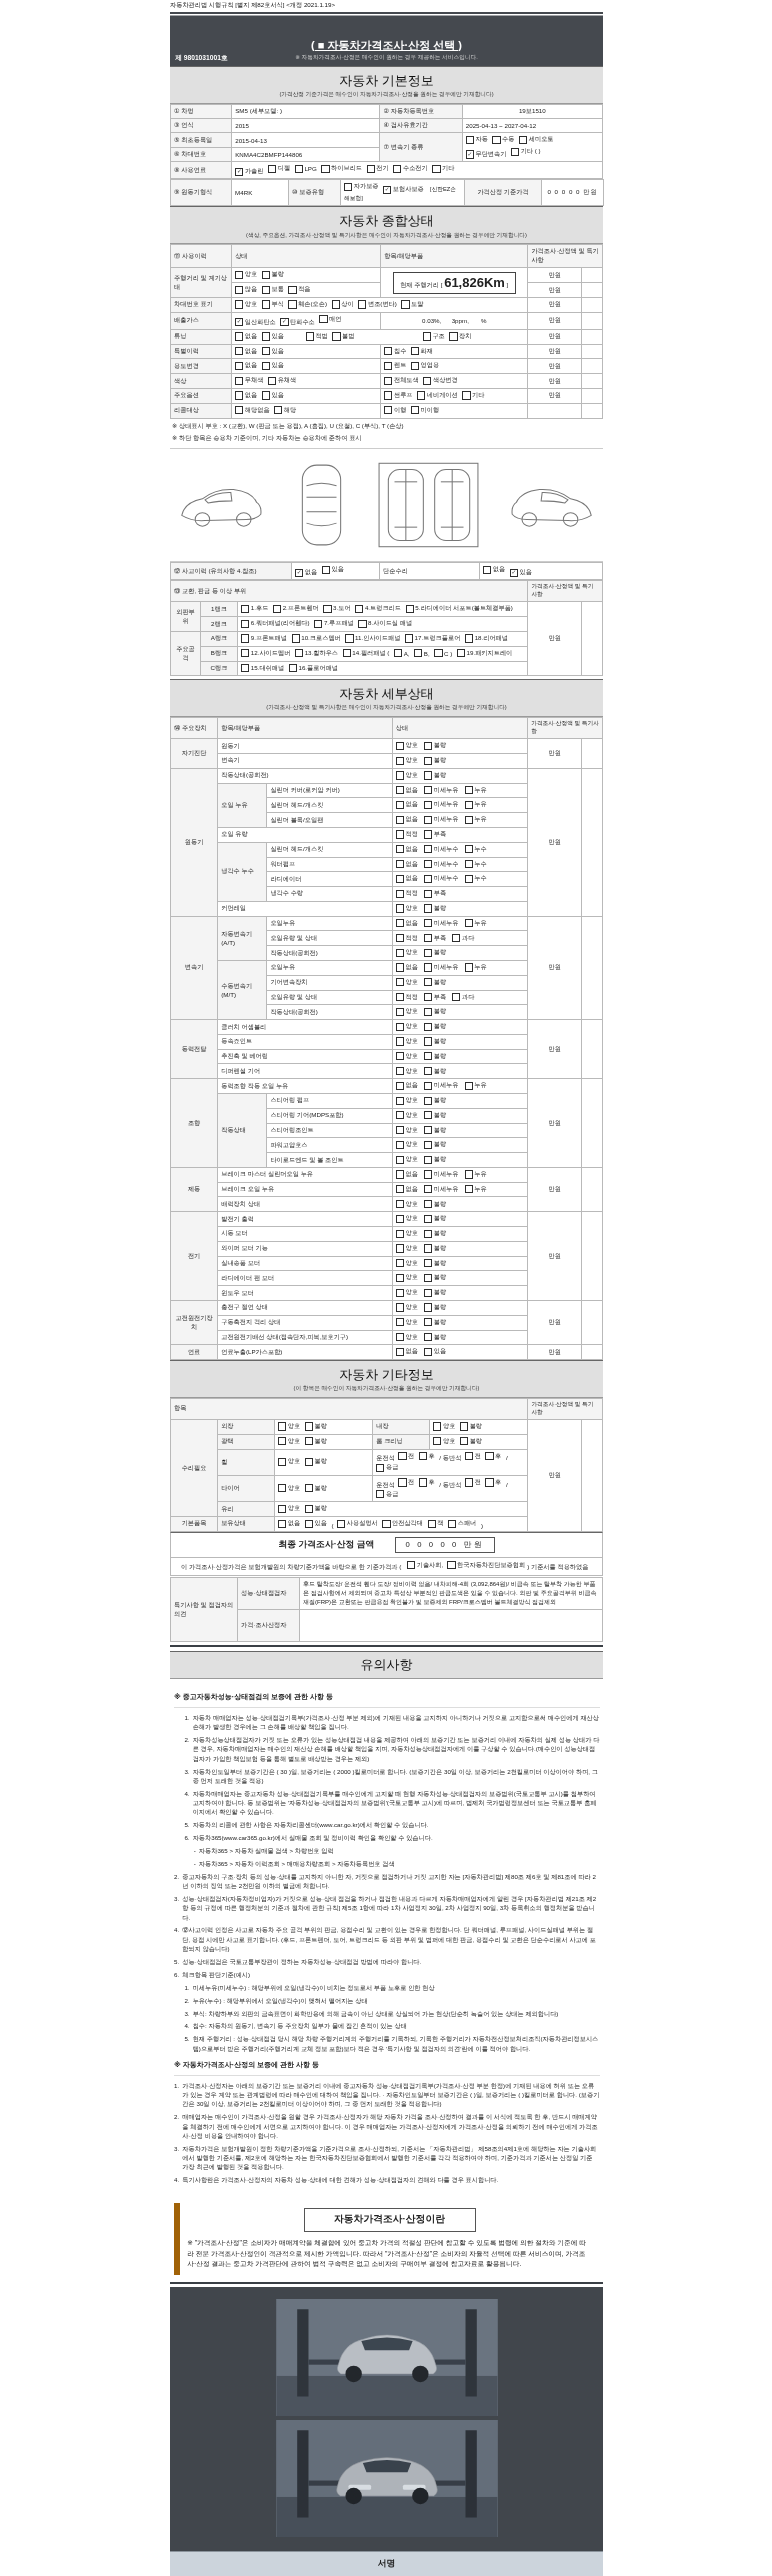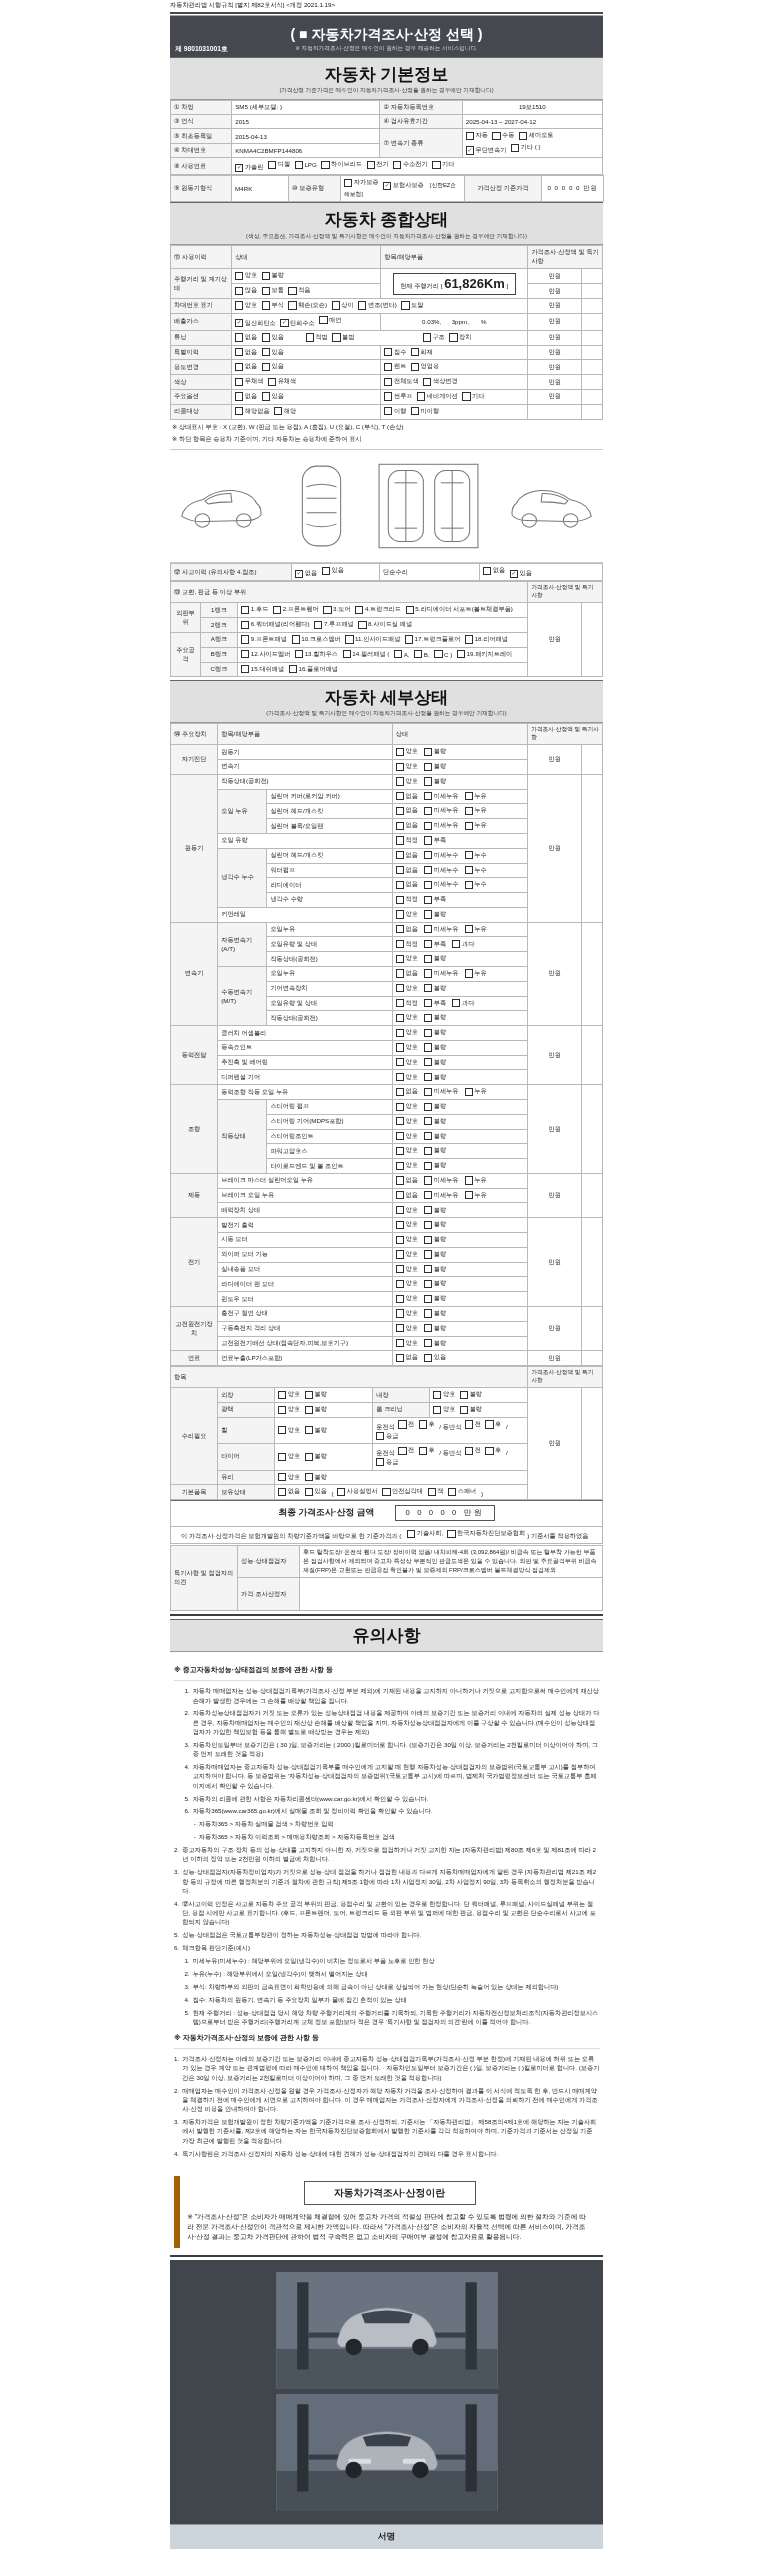--- a/index.html
+++ b/index.html
@@ -5,27 +5,27 @@
   html,body{margin:0;padding:0;}
   body{width:773px;height:2576px;overflow:hidden;background:#ffffff;
        font-family:"Liberation Sans","DejaVu Sans",sans-serif;color:#222;}
   .sheet{width:433px;margin:0 auto;position:relative;}
   .topnote{font-size:6.2px;color:#111;text-align:left;padding:1px 0 1.5px 0;}
   
   .dochead{background:#45494f;color:#fff;text-align:center;position:relative;
            border-top:2.1px solid #45494f;box-shadow:inset 0 1.5px 0 #fff;
            padding:8.2px 0 4.1px 0;}
   .dochead .title{font-size:15.5px;font-weight:bold;letter-spacing:1px;}
-  .dochead .subtitle{font-size:14px;font-weight:bold;margin-top:4px;}
+  .dochead .subtitle{font-size:11px;font-weight:bold;margin-top:16px;text-decoration:underline;}
   .dochead .svc{font-size:5.7px;color:#d8d8d8;margin-top:1.5px;}
   .dochead .docno{position:absolute;left:5.2px;bottom:3.1px;font-size:6.7px;font-weight:bold;}
   
   .band{background:#e0e0e0;border-top:1px solid #666;border-bottom:0.5px solid #9a9a9a;
         text-align:center;padding:4.6px 0 3.6px 0;}
-  .band .bt{font-size:17px;font-weight:bold;color:#111;}
+  .band .bt{font-size:13px;font-weight:normal;color:#111;}
   .band .bs{font-size:5.7px;color:#333;margin-top:1.5px;}
   
   table.t{width:100%;border-collapse:collapse;table-layout:fixed;}
   table.t td{border:0.5px solid #b9b9b9;padding:2.1px 3.1px;font-size:6.2px;vertical-align:middle;
              overflow:hidden;}
   td.lbl,.gcell,.subcell{background:#f4f4f4;}
   td.lbl{font-size:6.2px;}
   .gcell{text-align:center;font-size:6.2px;}
   .price{text-align:center;color:#222;background:#fff;}
   .pnote{background:#fff;}
@@ -1113,20 +1113,24 @@
             </span><span class="cb">
               <span class="box"></span>
               <span class="lb">있음</span>
             </span></td>
           <td class="price" rowspan="1">만원</td>
           <td class="pnote" rowspan="1"></td>
         </tr>
       </tbody>
   </table>
 
+  <div class="band">
+    <div class="bt">자동차 기타정보</div>
+    <div class="bs">(이 항목은 매수인이 자동차가격조사·산정을 원하는 경우에만 기재합니다)</div>
+  </div>
   <table class="t">
     <colgroup>
         <col style="width:47px">
         <col style="width:57px">
         <col style="width:98px">
         <col style="width:57px">
         <col style="width:98px">
         <col style="width:54px">
         <col style="width:20.6px">
       </colgroup>

